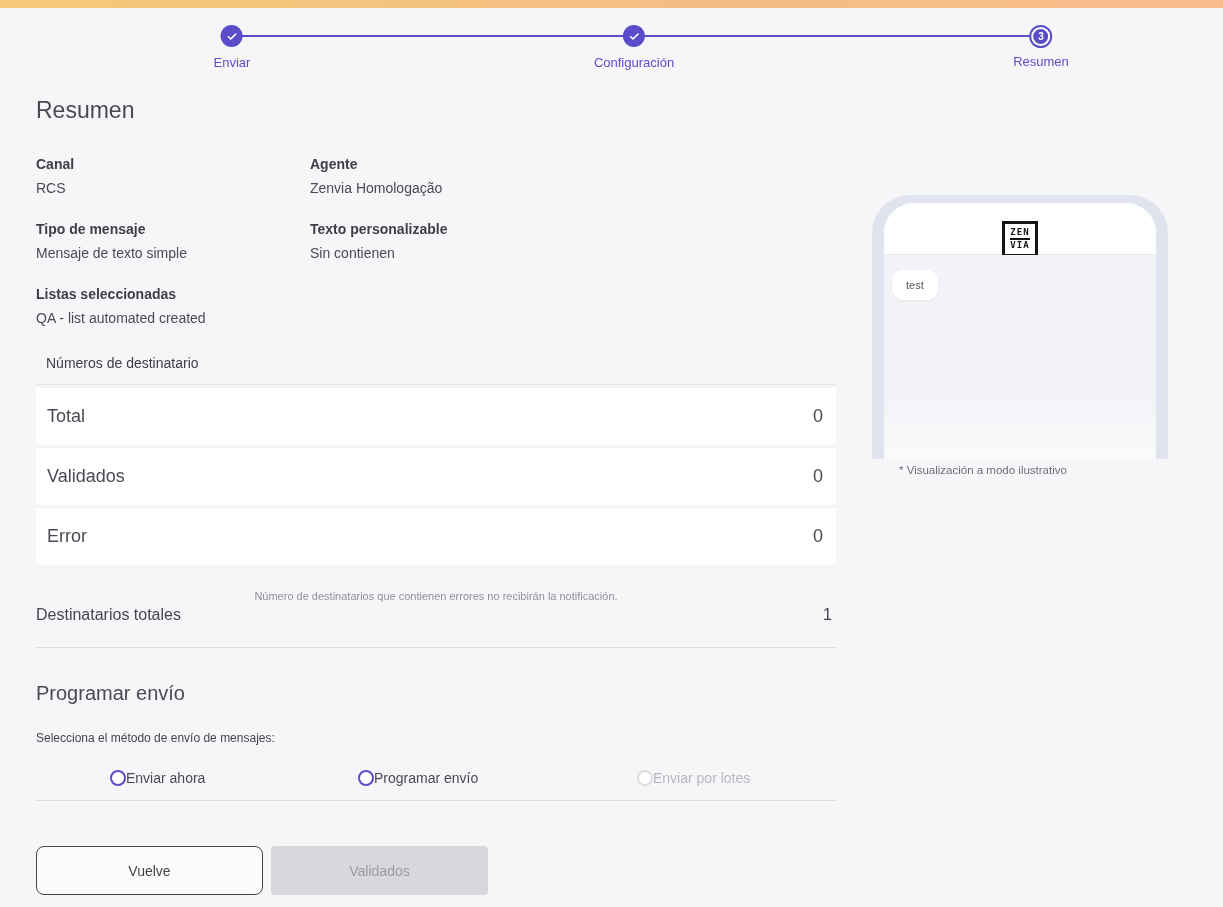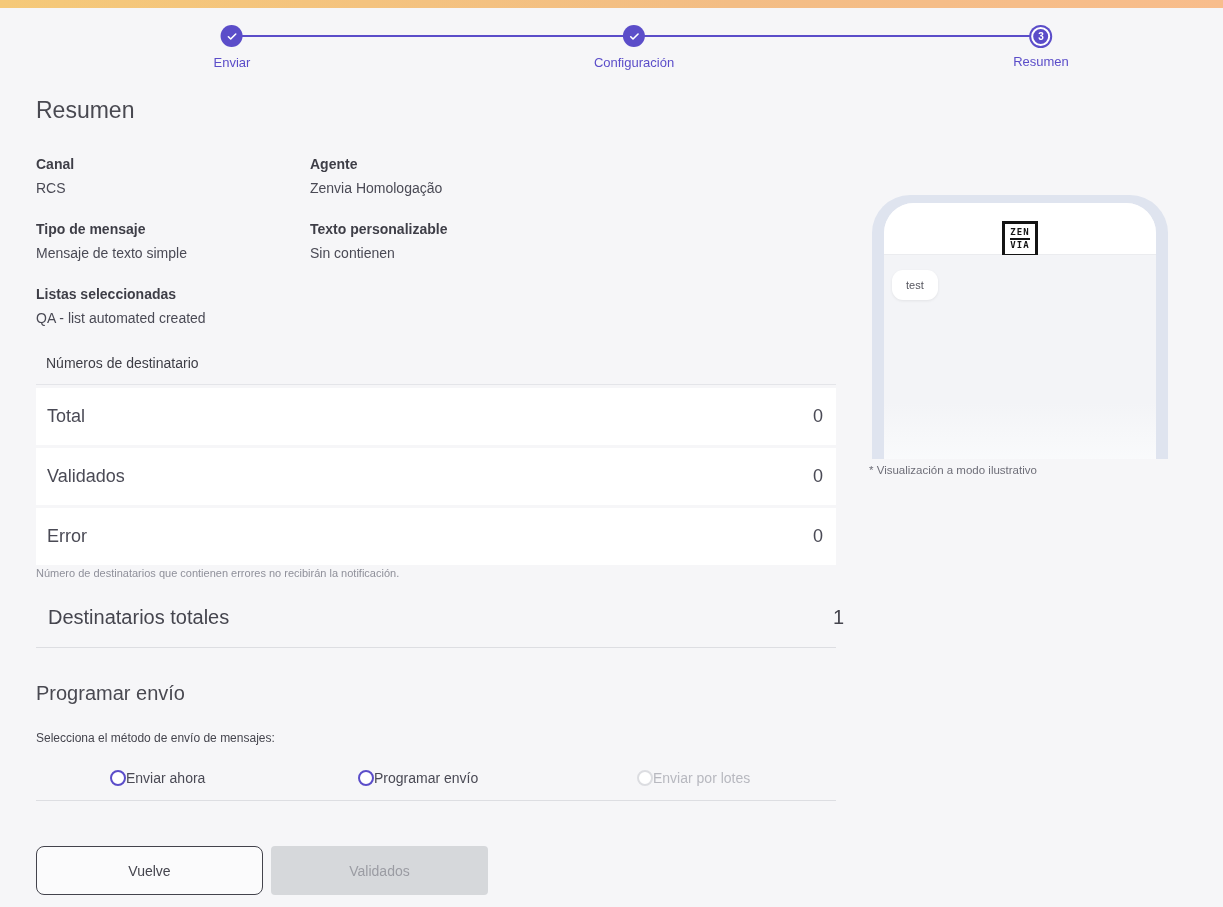--- a/index.html
+++ b/index.html
@@ -32,24 +32,24 @@
     display:grid; grid-template-columns:274px 1fr; grid-auto-rows:65px; }
   .flabel { font-size:14px; font-weight:bold; color:#3e3e47; margin-bottom:8px; }
   .fvalue { font-size:14px; color:#4a4a55; }
 
   
   .tablewrap { position:absolute; left:36px; top:355px; width:800px; }
   .thead { font-size:14px; color:#3d3d45; padding:0 0 13px 10px; border-bottom:1px solid #e4e5e9; }
   .trow { height:57px; background:#ffffff; margin-top:3px; display:flex; align-items:center;
     padding:0 13px 0 11px; font-size:18px; color:#4a4a55; }
   .trow .tvalue { margin-left:auto; }
-  .tnote { margin-top:2px; font-size:11px; color:#8f909a; }
-
-  .totalrow { position:absolute; left:48px; top:606px; width:800px; display:flex;
-    font-size:20px; color:#45454e; }
+  .tnote { margin-top:25px; font-size:11px; color:#8f909a;text-align:center; }
+
+  .totalrow { position:absolute; left:36px; top:606px; width:800px; display:flex;
+    font-size:16px; color:#45454e; }
   .totalrow .tvalue { margin-left:auto; padding-right:4px; }
   .divider { position:absolute; left:36px; width:800px; border-top:1px solid #dddee2; }
 
   .h2 { position:absolute; left:36px; top:682px; font-size:20px; font-weight:400; color:#494951; }
   .subtitle { position:absolute; left:36px; top:731px; font-size:12px; color:#45454e; }
 
   .radios { position:absolute; left:36px; top:763px; width:800px; height:37px; }
   .radio { position:absolute; top:7px; display:flex; align-items:center; cursor:pointer; }
   .rcircle { width:16px; height:16px; border:2px solid #5b4dc9; border-radius:50%; background:#fff; }
   .rlabel { font-size:14px; color:#4a4a55; }
@@ -71,21 +71,21 @@
   .screen-header { height:52px; background:#fff; border-bottom:1px solid #ebecef;
     display:flex; align-items:center; justify-content:center; }
   .logo { width:36px; height:36px; border:3px solid #141414; background:#fff;
     display:flex; flex-direction:column; align-items:center; justify-content:center;
     font-family:"DejaVu Sans Mono", monospace; font-weight:bold; font-size:9px;
     line-height:11px; letter-spacing:1px; color:#141414;margin-top:20px; }
   .logo .l2 { border-top:2px solid #141414; }
   .screen-body { position:relative; height:211px; background:linear-gradient(#f3f4f7 70%, #fafbfc); }
   .bubble { position:absolute; left:8px; top:15px; background:#fff; border-radius:11px;
     padding:9px 14px; font-size:11px; color:#55555e; box-shadow:0 1px 3px rgba(0,0,0,0.07); }
-  .preview-note { position:absolute; left:869px; top:464px; font-size:11.5px; color:#6e6e78; }
+  .preview-note { position:absolute; left:899px; top:464px; font-size:11.5px; color:#6e6e78; }
 </style>
 </head>
 <body>
 
 <div class="page">
   <div class="topbar"></div>
 
   <div class="step-line"></div>
 
   <div class="step" style="left:232px">

